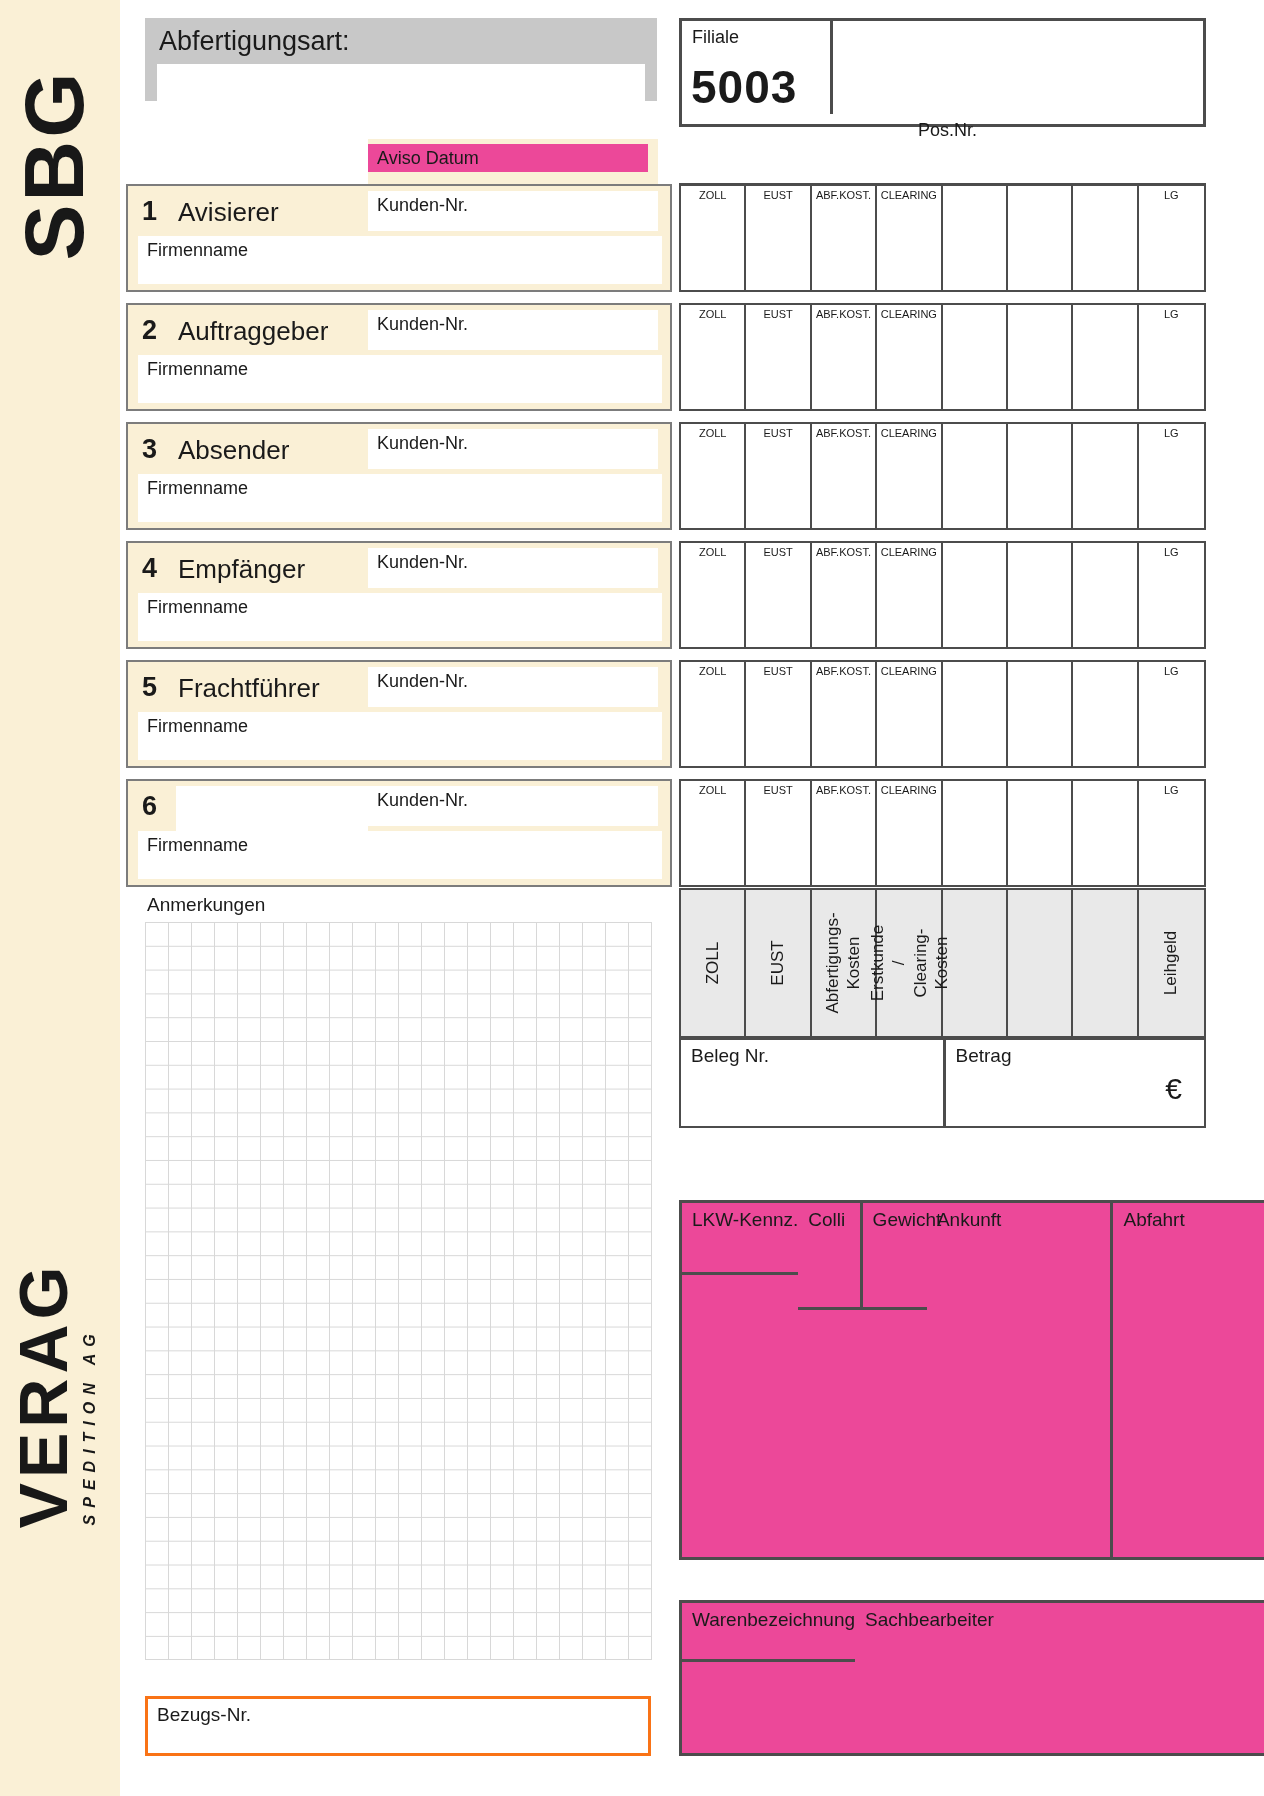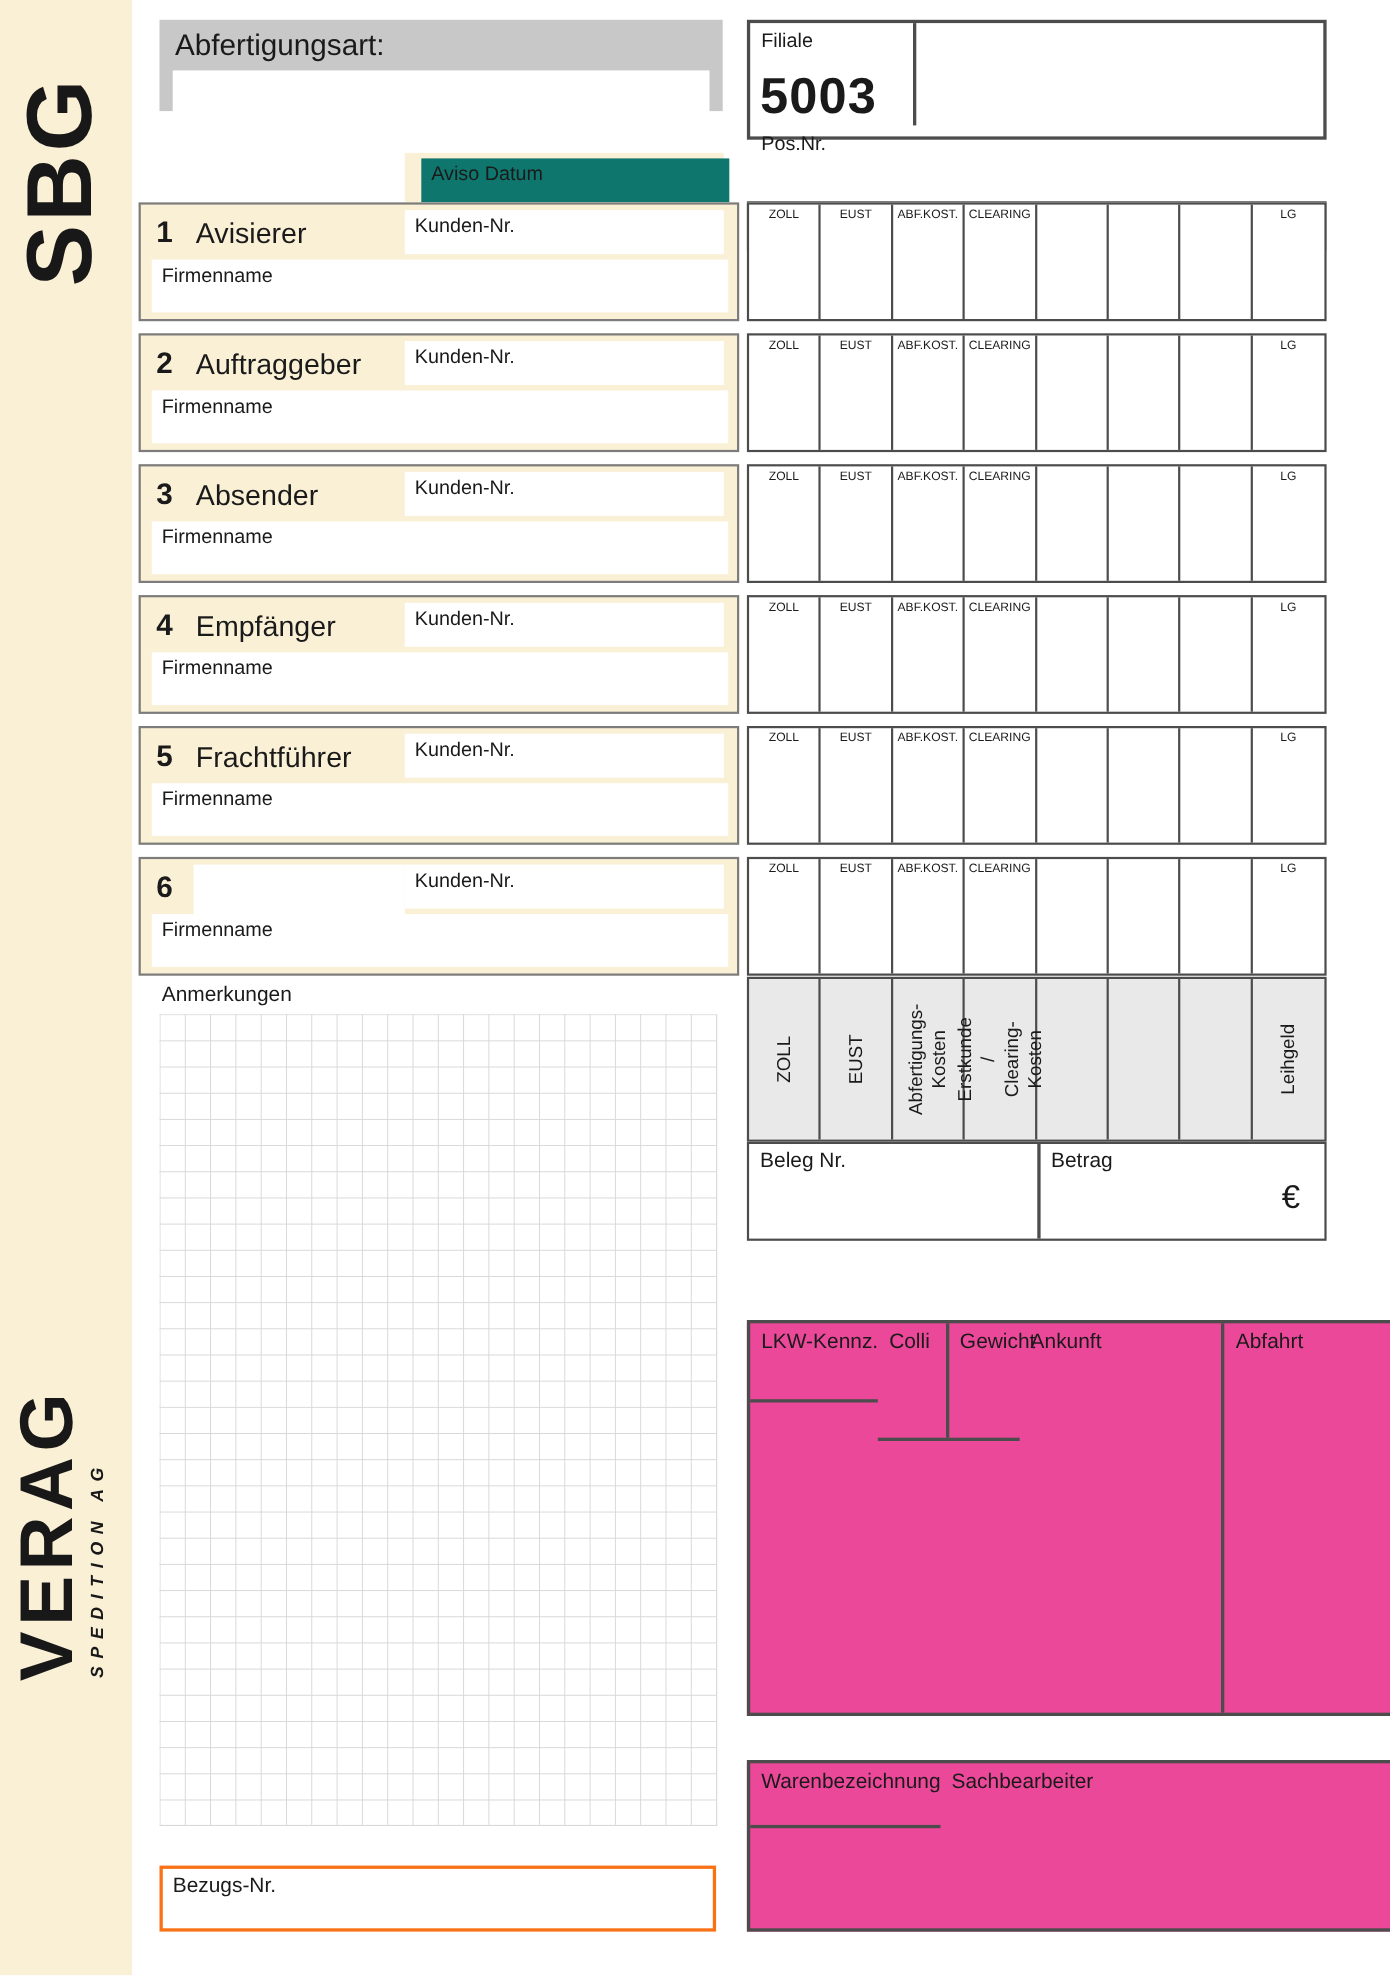--- a/index.html
+++ b/index.html
@@ -18,26 +18,26 @@
   .verag-sub { font-size:16px; font-style:italic; font-weight:bold; letter-spacing:7px; margin-top:7px; margin-left:3px; color:#181818; }
 
   
   .gray-panel { position:absolute; left:145px; top:18px; width:512px; height:83px; background:var(--panel-gray,#C8C8C8); }
   .gp-label { position:absolute; left:14px; top:8px; font-size:27px; }
   .gp-input { position:absolute; left:12px; top:46px; width:488px; height:40px; background:#fff; }
 
   .filiale-box { position:absolute; left:679px; top:18px; width:527px; height:109px; background:#fff;
                  border:3px solid var(--border-dark,#4C4C4C); box-sizing:border-box; display:flex;flex-direction:column; }
   .filiale-cell { width:148px; border-right:3px solid var(--border-dark,#4C4C4C); }
-  .pos-cell { flex:1; }
+  .pos-cell { flex:1;text-align:center; }
   .cell-label { font-size:18px; padding:6px 0 0 10px; }
   .filiale-value { font-size:46px; font-weight:bold; padding:12px 0 0 9px; letter-spacing:1px; }
 
   .aviso { position:absolute; left:368px; top:139px; width:290px; height:45px; background:var(--cream,#FAF0D6); }
-  .aviso-input { position:absolute; left:15px; top:5px; width:280px; height:40px; background:#0f766e; }
+  .aviso-input { position:absolute; left:0; top:5px; width:280px; height:28px; background:#ec4899; }
 
   .abrechnung-header { position:absolute; left:679px; top:139px; width:527px; height:45px;
                        background:var(--header-gray,#EDEDED); border:2px solid var(--border-dark,#4C4C4C);
                        box-sizing:border-box; text-align:center; font-size:23px; padding-top:9px;margin-top:44px; }
 
   
   .party { position:absolute; left:126px; width:546px; height:108px; background:var(--cream,#FAF0D6);
            border:2px solid var(--border-medium,#7C7C7C); box-sizing:border-box; }
   .p-num { position:absolute; left:14px; top:10px; font-size:27px; font-weight:bold; }
   .p-title { position:absolute; left:50px; top:11px; font-size:26px; }

